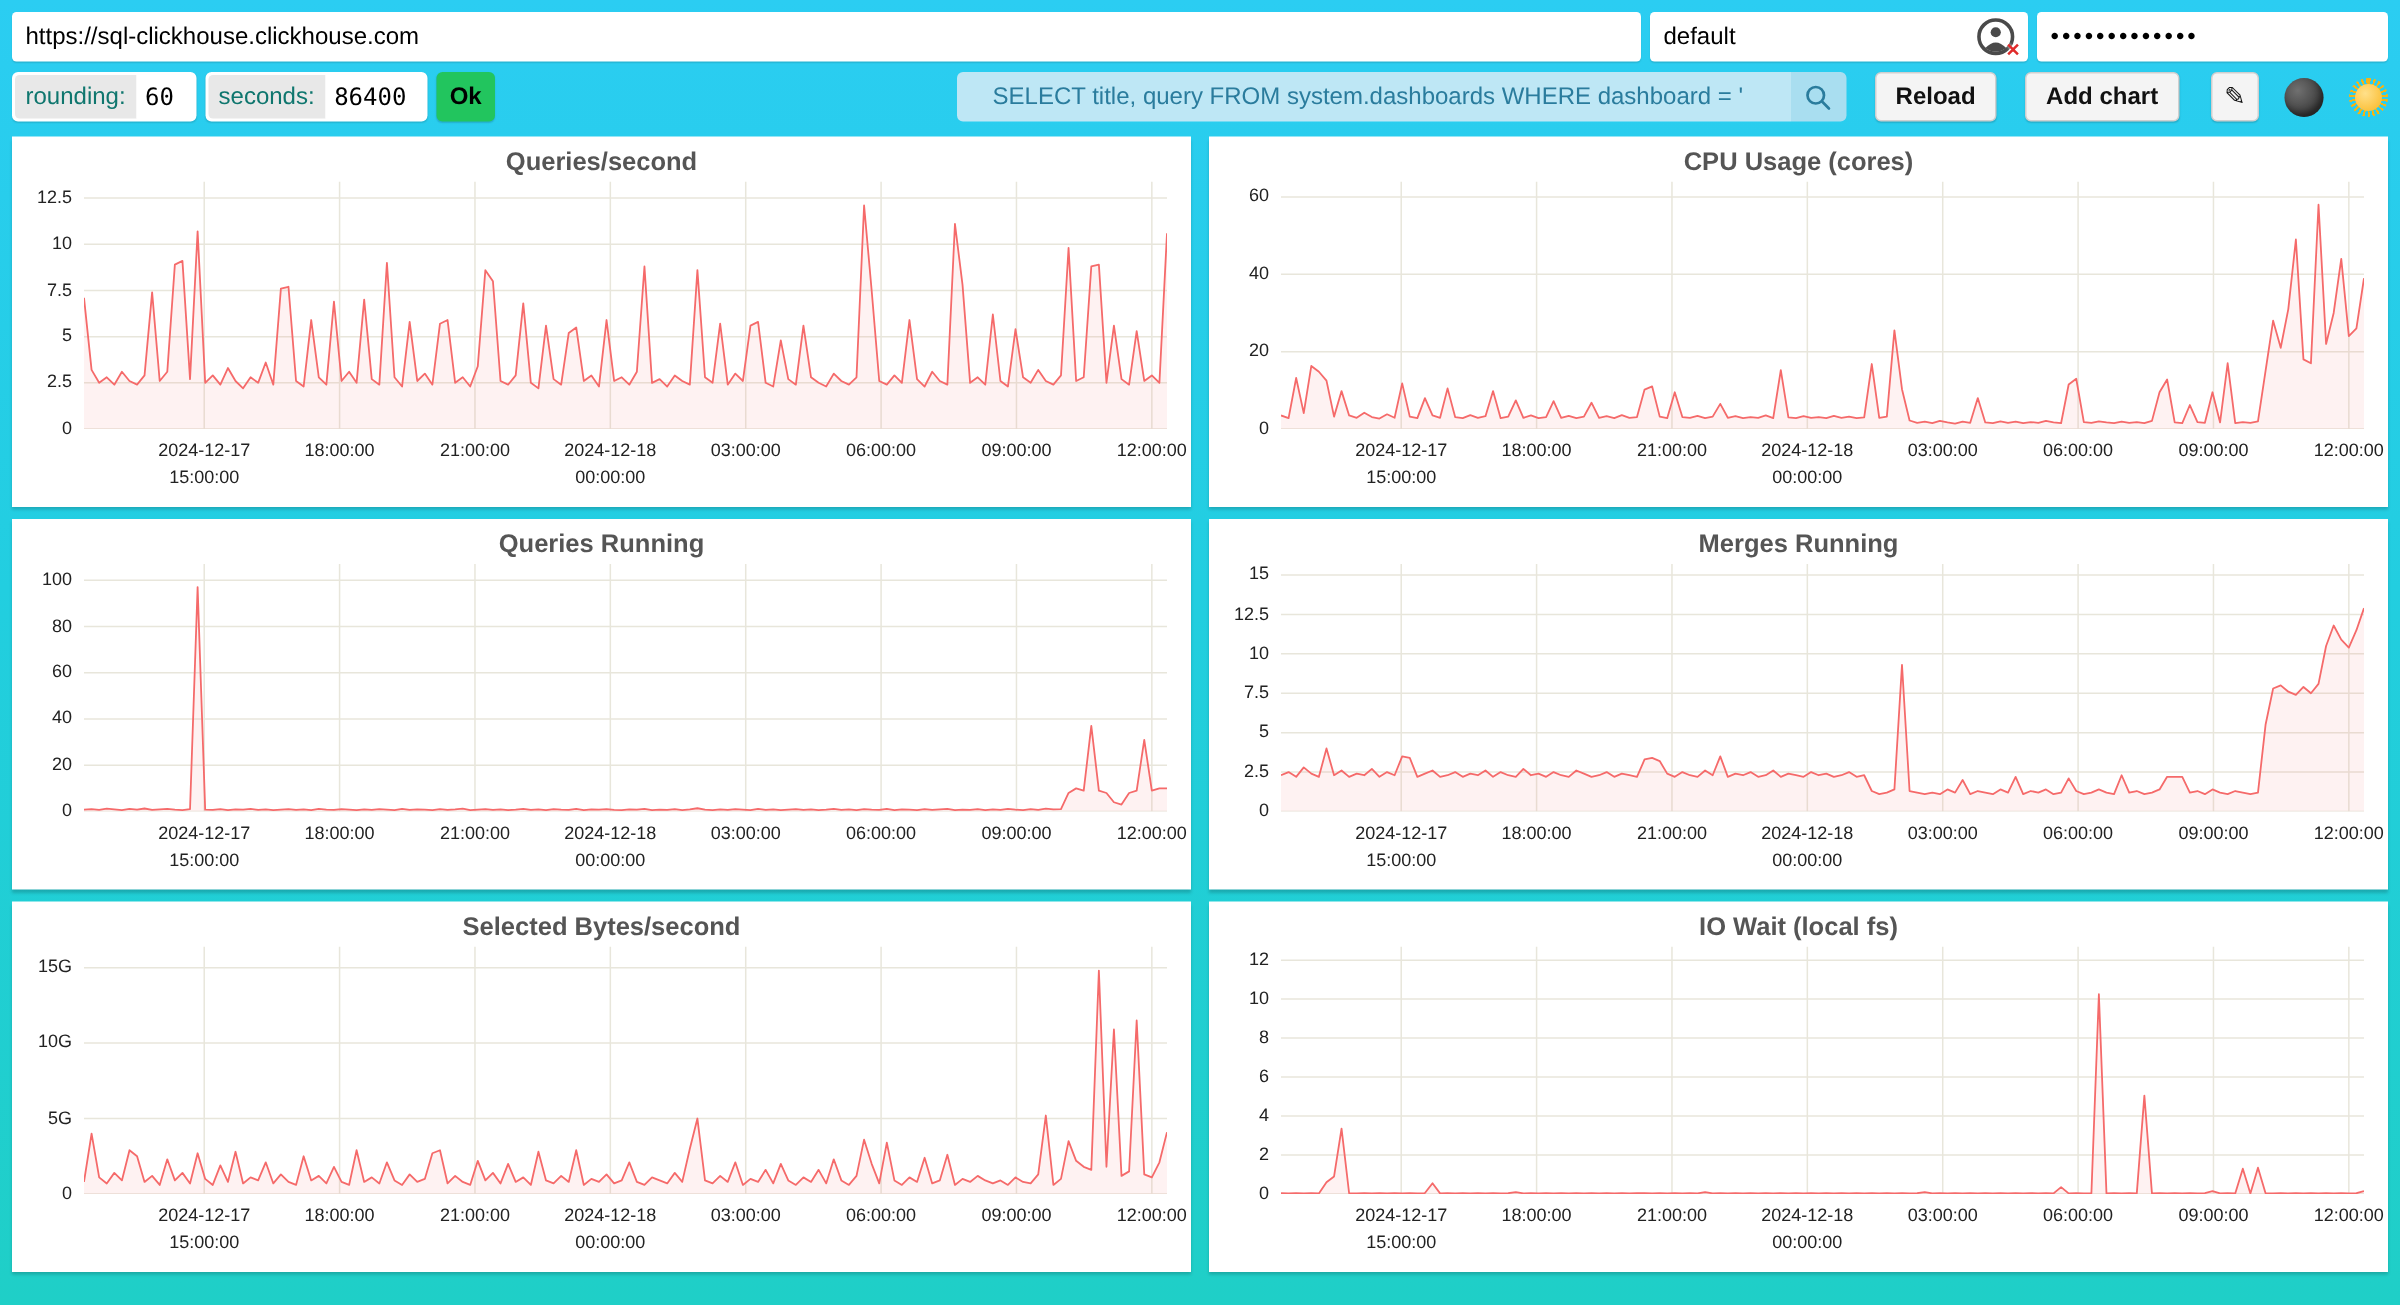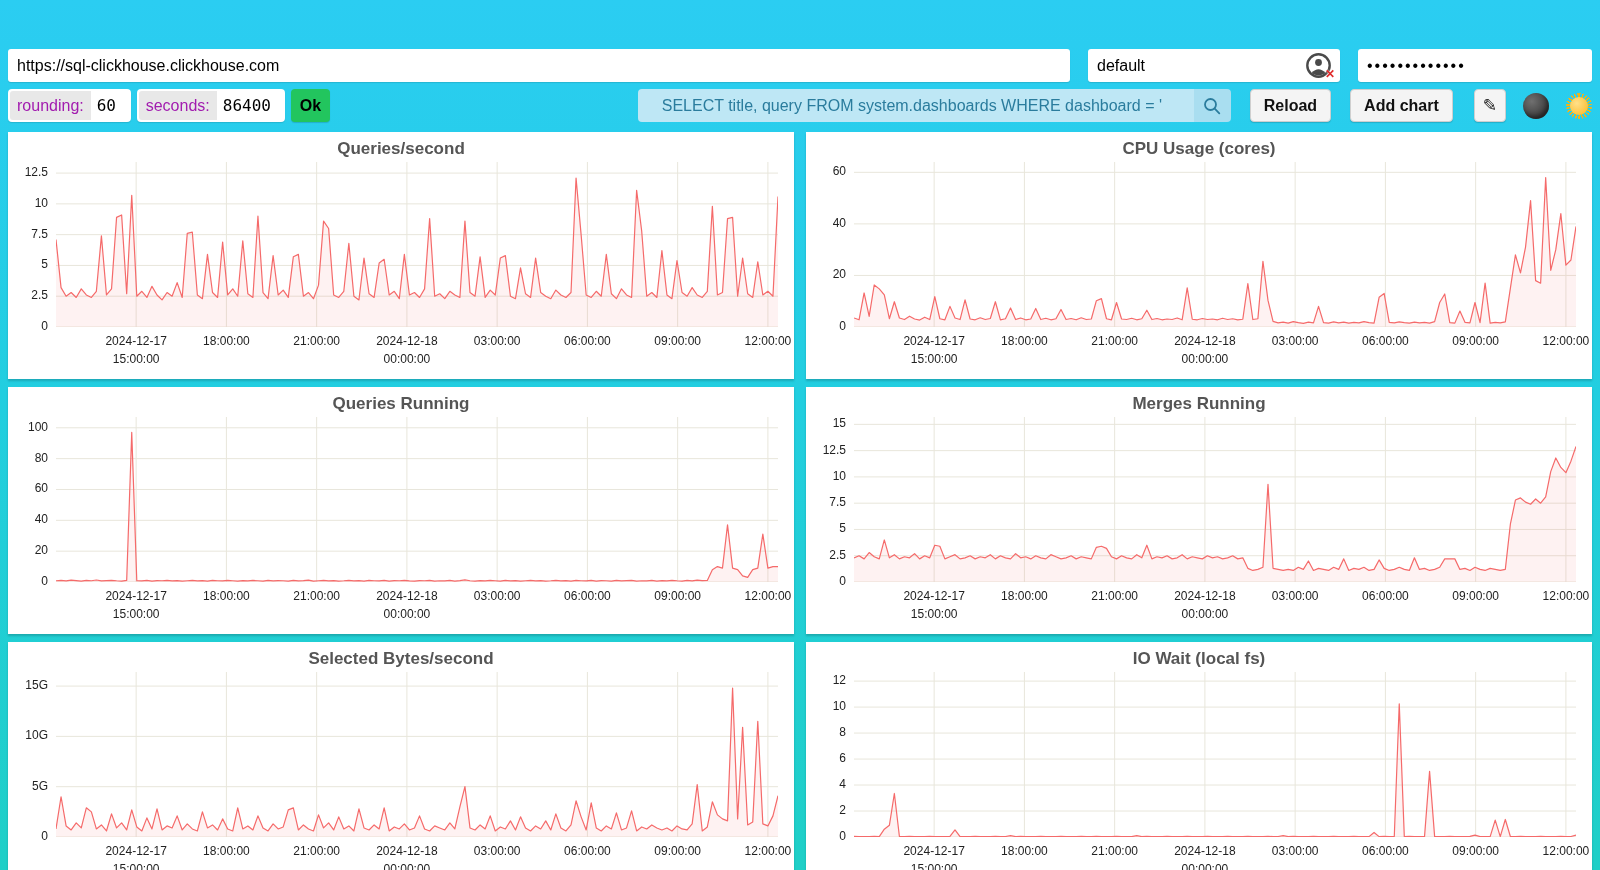--- a/index.html
+++ b/index.html
@@ -4,35 +4,35 @@
 <style>
   * { margin:0; padding:0; box-sizing:border-box; }
   html,body { width:1600px; height:870px; }
   body {
     font-family:"Liberation Sans", sans-serif;
     background:linear-gradient(to bottom, #2BCDF2 0%, #22CEE0 45%, #1FCFC7 100%);
     padding:8px;
     overflow:hidden;
   }
   
-  .row1 { display:flex; gap:18px; height:33px;margin-top:41px; }
+  .row1 { display:flex; gap:6px; height:33px; }
   .row1 input { height:33px; border:none; border-radius:3px; background:#fff;
     font-size:16px; padding:0 9px; color:#000; outline:none;
     box-shadow:0 1px 1px rgba(0,0,0,.12); }
   .url { flex:1; }
   .user-wrap { position:relative; width:252px; }
   .user-wrap input { width:100%; padding-right:48px; }
   .user-badge { position:absolute; right:8px; top:3px; width:27px; height:27px; cursor:pointer; }
   .user-badge .xmark { position:absolute; right:-3px; bottom:-2px; color:#e02b2b;
     font-size:12px; font-weight:bold; text-shadow:0 0 2px #fff; }
   .pass { width:234px; font-size:15px; letter-spacing:2px; }
   .row2 { display:flex; align-items:center; gap:6px; height:33px; margin-top:7px; }
   .numbox { display:flex; align-items:stretch; background:#fff; border-radius:4px;
     padding:2px; height:33px; box-shadow:0 1px 1px rgba(0,0,0,.12); }
-  .numbox .lbl { background:#e8e8e8; color:#a21caf; font-size:16px; padding:4px 7px;
+  .numbox .lbl { background:#e8e8e8; color:#0f766e; font-size:16px; padding:4px 7px;
     border-radius:3px 0 0 3px; display:flex; align-items:center; }
   .numbox input { border:none; outline:none; font-family:"DejaVu Sans Mono", monospace;
     font-size:16px; padding:0 6px; border-radius:0 3px 3px 0; }
   .numbox input.w2 { width:38px; } .numbox input.w5 { width:66px; }
   .okbtn { background:#22c55e; border:none; border-radius:4px; font-size:16px;
     font-weight:bold; padding:5px 9px; height:33px; cursor:pointer;
     box-shadow:0 1px 1px rgba(0,0,0,.15); font-family:inherit; }
   .querygrp { margin-left:auto; display:flex; height:33px; }
   .queryfield { width:556px; background:#BEE7F5; color:#2A7C9D; font-size:16px;
     border:none; outline:none; border-radius:4px 0 0 4px; padding:0 24px;

